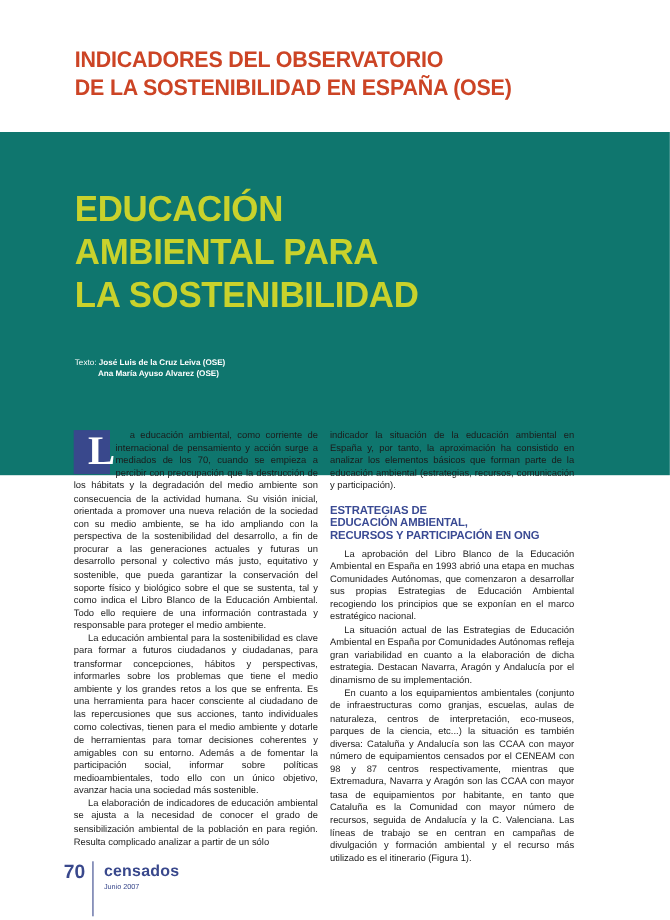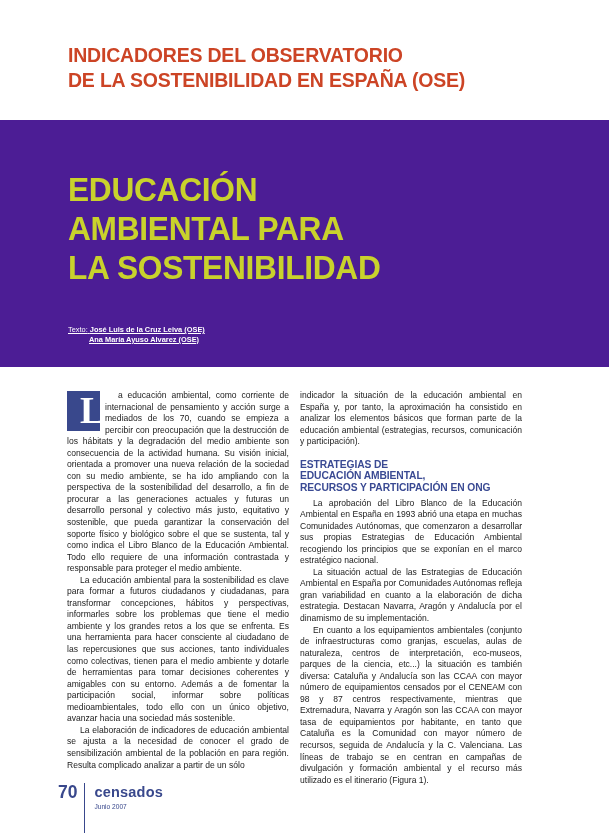--- a/index.html
+++ b/index.html
@@ -39,22 +39,22 @@
     transform-origin: left top;
   }
   .kicker .kline { display: block; white-space: nowrap; }
 
   
   .hero {
     position: absolute;
     left: 0;
     top: 120px;
     width: 609px;
-    height: 247px;
-    background: #4c1d95;
+    height: 312px;
+    background: #0f766e;
   }
   .hero-title {
     position: absolute;
     left: 68px;
     top: 50px;
     color: #c9d22c;
     font-weight: bold;
     font-size: 33px;
     line-height: 39px;
     letter-spacing: -0.3px;
@@ -64,21 +64,21 @@
   .hero-title .tline { display: block; white-space: nowrap; }
 
   .credits {
     position: absolute;
     left: 68px;
     top: 205px;
     color: #ffffff;
     font-size: 7.4px;
     line-height: 10px;
   }
-  .credits .crow { display: block; white-space: nowrap; text-decoration: underline; }
+  .credits .crow { display: block; white-space: nowrap; }
   .credits .clabel { font-weight: normal; }
   .credits .cname { font-weight: bold; }
   .credits .crow.indent { padding-left: 21px; }
 
   
   .cols {
     position: absolute;
     left: 0;
     top: 390px;
     width: 609px;

